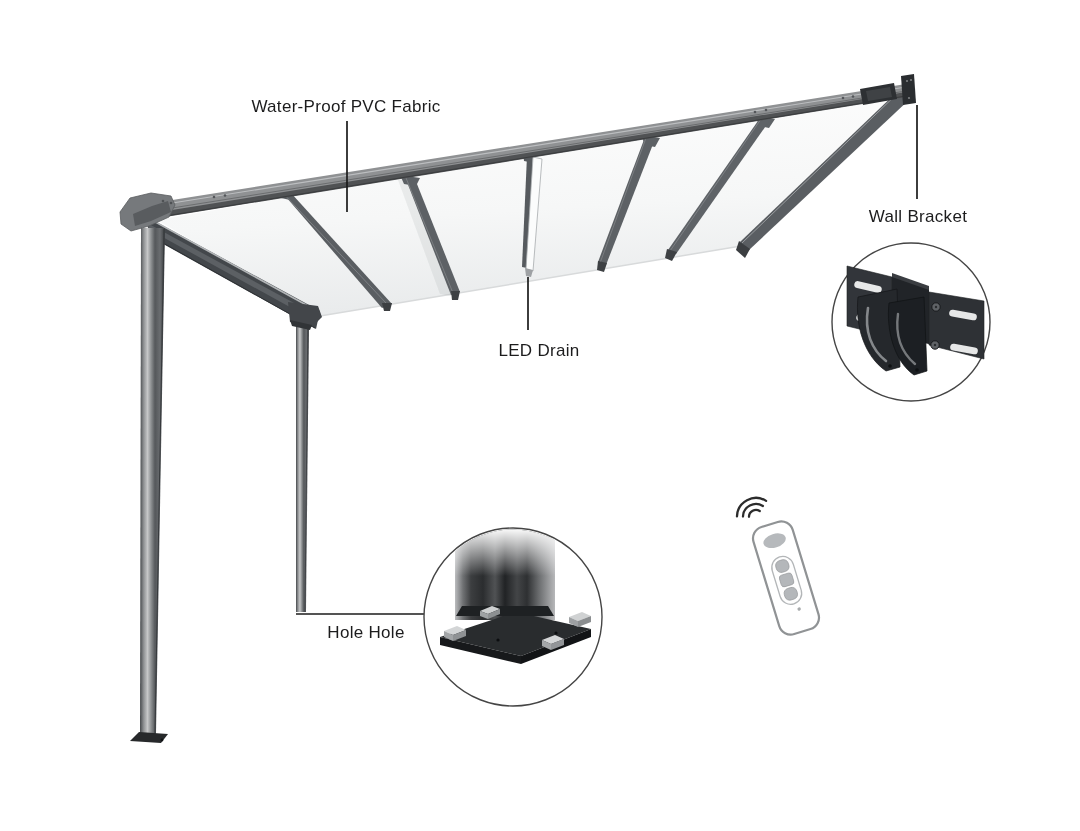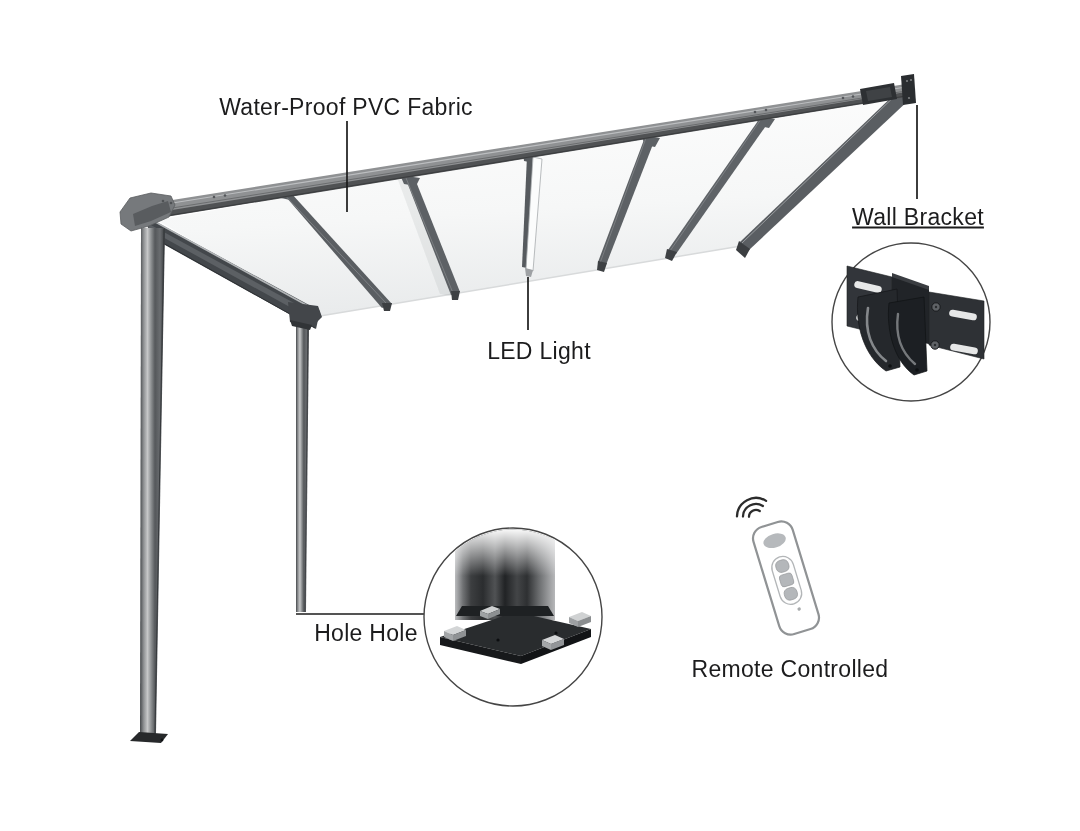--- a/index.html
+++ b/index.html
@@ -3,21 +3,21 @@
 <meta charset="utf-8">
 <style>
   html,body{margin:0;padding:0;background:#ffffff;}
   .stage{
     position:relative;width:1080px;height:831px;background:#ffffff;
     font-family:"Liberation Sans",sans-serif;overflow:hidden;
   }
   .scene{position:absolute;left:0;top:0;}
   .label{
     position:absolute;transform:translate(-50%,-50%);
-    font-size:23px;color:#1c1c1d;letter-spacing:.3px;white-space:nowrap;
+    font-size:17px;color:#1c1c1d;letter-spacing:.3px;white-space:nowrap;
     font-weight:400;
     text-align:right;
   }
 </style>
 </head>
 <body>
 
 <div class="stage">
 
 <svg class="scene" width="1080" height="831" viewBox="0 0 1080 831">
@@ -232,18 +232,17 @@
       <rect x="775" y="556" width="22" height="49" rx="11" fill="#fefefe" stroke="#b3b6b8" stroke-width="1.3"></rect>
       <rect x="779.5" y="559.5" width="13" height="12" rx="5" fill="#b4b7ba" stroke="#989b9d" stroke-width="0.7"></rect>
       <rect x="779.5" y="574" width="13" height="12" rx="3" fill="#b4b7ba" stroke="#989b9d" stroke-width="0.7"></rect>
       <rect x="779.5" y="588.5" width="13" height="12" rx="5" fill="#b4b7ba" stroke="#989b9d" stroke-width="0.7"></rect>
       <circle cx="789.5" cy="611.5" r="1.7" fill="#a8abad"></circle>
     </g>
   </g>
 </svg>
 
 <div class="label" style="left:346px;top:107px;">Water-Proof PVC Fabric</div>
-<div class="label" style="left:918px;top:217px;text-decoration:underline;">Wall Bracket</div>
-<div class="label" style="left:539px;top:351px;">LED Light</div>
+<div class="label" style="left:918px;top:217px;">Wall Bracket</div>
+<div class="label" style="left:539px;top:351px;">LED Drain</div>
 <div class="label" style="left:366px;top:633px;">Hole Hole</div>
-<div class="label" style="left:790px;top:669px;">Remote Controlled</div>
 
 </div>
 
 </body></html>

